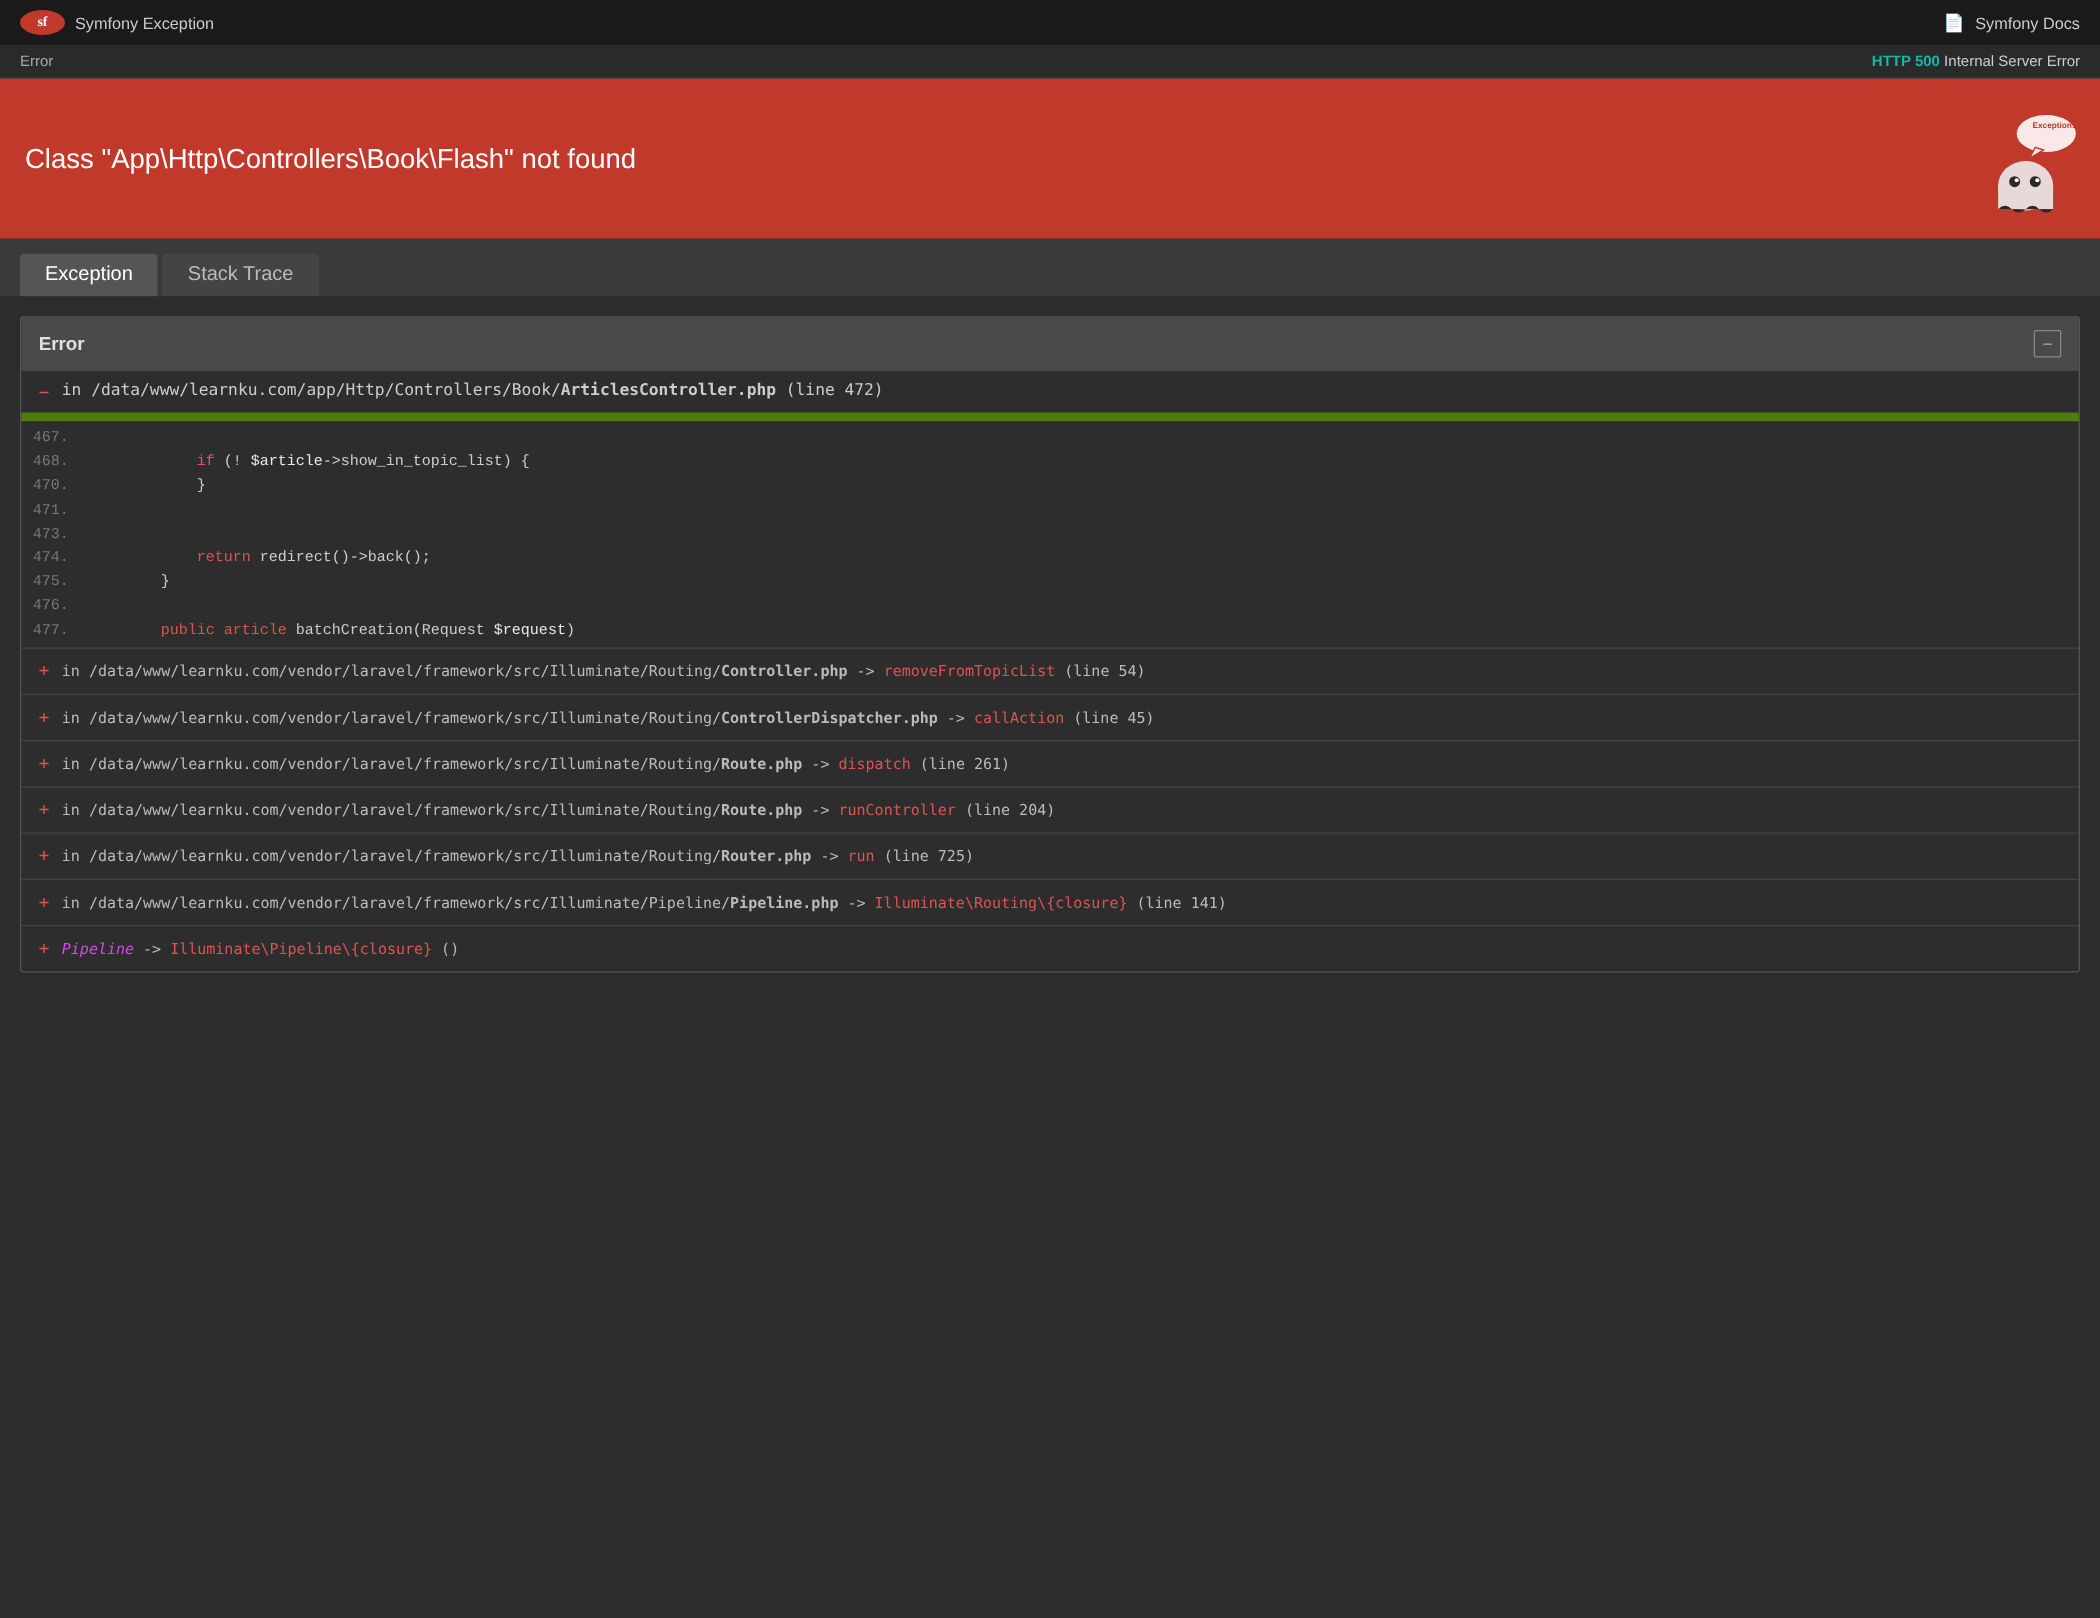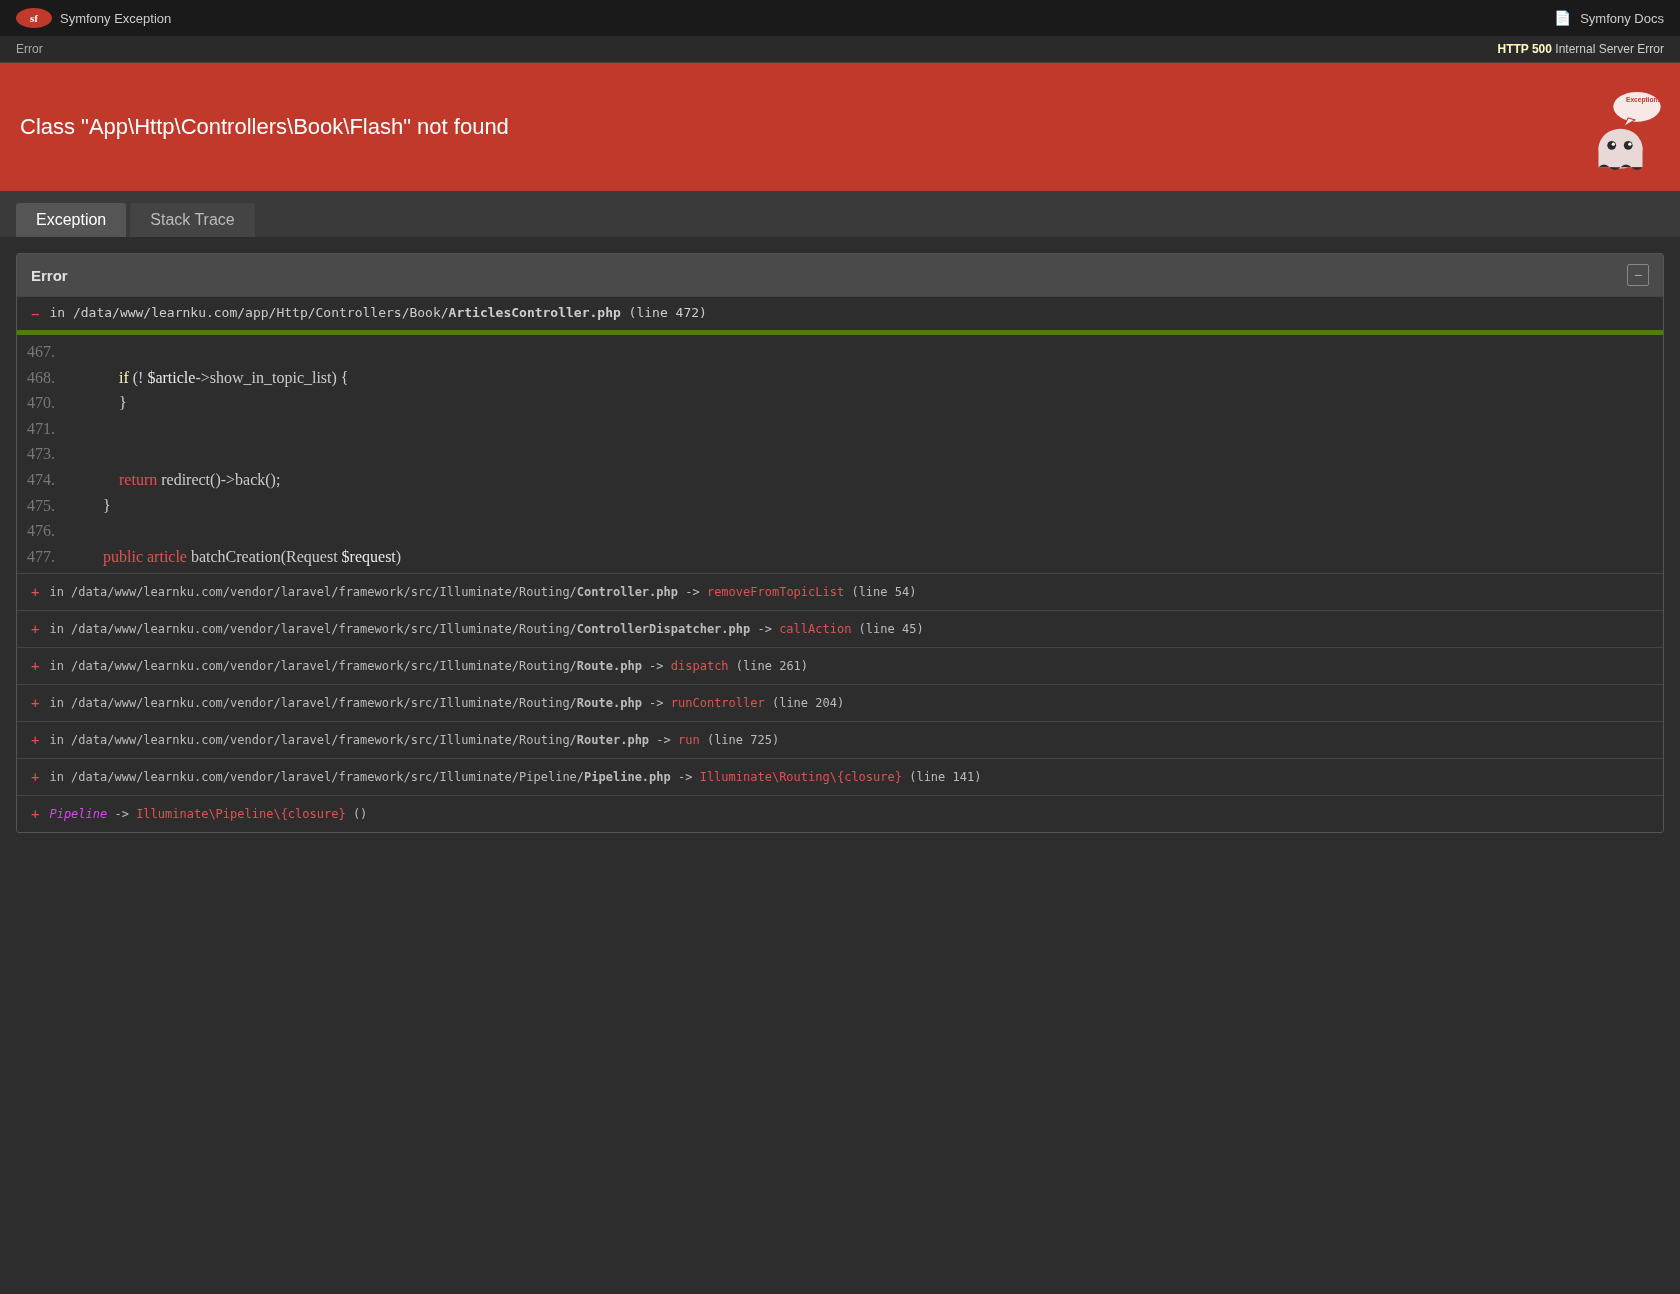--- a/index.html
+++ b/index.html
@@ -25,21 +25,21 @@
       display: flex;
       align-items: center;
       justify-content: space-between;
       padding: 6px 16px;
       font-family: sans-serif;
       font-size: 12px;
       color: #aaa;
       border-bottom: 1px solid #444;
     }
     .sub-bar .http-error { color: #ccc; }
-    .sub-bar .http-error span.status { color: #fef9c3; font-weight: bold; }
+    .sub-bar .http-error span.status { color: #14b8a6; font-weight: bold; }
 
     
     .error-header {
       background: #c0392b;
       padding: 24px 20px;
       display: flex;
       align-items: center;
       justify-content: space-between;
     }
     .error-header h1 {
@@ -130,24 +130,24 @@
     .trace-row .expand-icon {
       color: #e05252;
       font-size: 14px;
       cursor: pointer;
       flex-shrink: 0;
     }
     .trace-row .method-link { color: #e05252; }
 
     
     .code-section {
-      border-top: 5px solid #4d7c0f;
+      border-top: 7px solid #4d7c0f;
       padding: 0;
-      font-family: Liberation Serif, serif;
-      font-size: 16px;
+      font-family: Liberation Mono, monospace;
+      font-size: 12px;
     }
     .first-trace-row {
       border-top: 1px solid #444;
       padding: 8px 14px;
       display: flex;
       align-items: flex-start;
       gap: 10px;
     }
     .first-trace-row .expand-icon {
       color: #e05252;
@@ -174,21 +174,21 @@
       text-align: right;
       padding-right: 12px;
       flex-shrink: 0;
       user-select: none;
       padding-left: 8px;
     }
     .code-content {
       padding-left: 4px;
       white-space: pre;
     }
-    .kw-if { color: #fef9c3; }
+    .kw-if { color: #ec4899; }
     .kw-return { color: #e05252; }
     .kw-public { color: #e05252; }
     .kw-function { color: #e05252; }
     .kw-string { color: #e05252; }
     .var { color: #e8e8e8; }
     .method-call { color: #ddd; }
     .last-trace {
       color: #d946ef;
       font-style: italic;
     }

